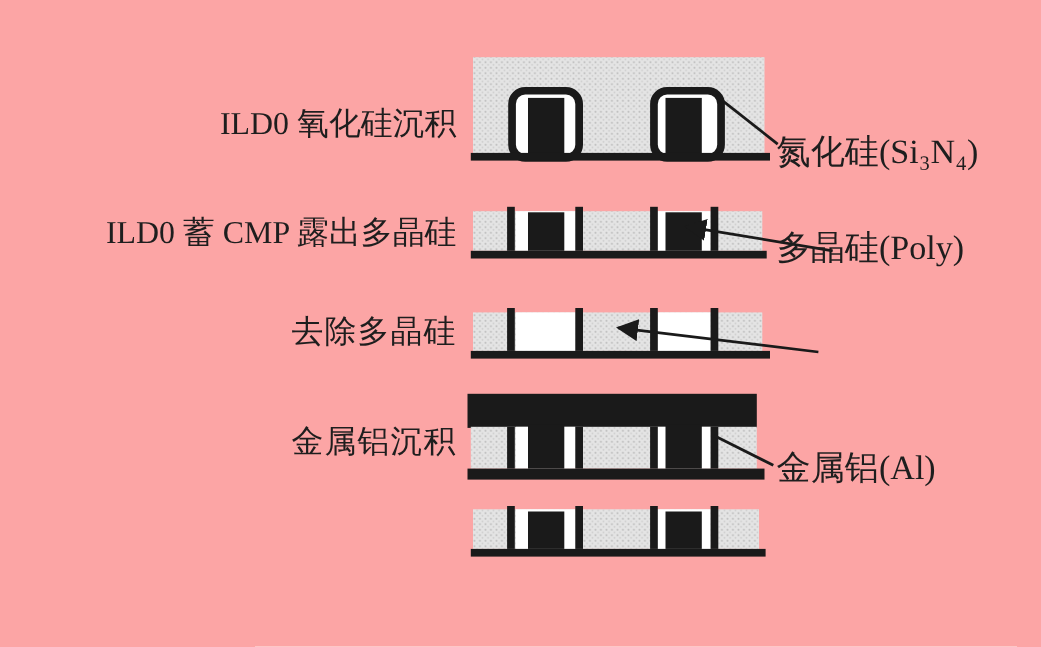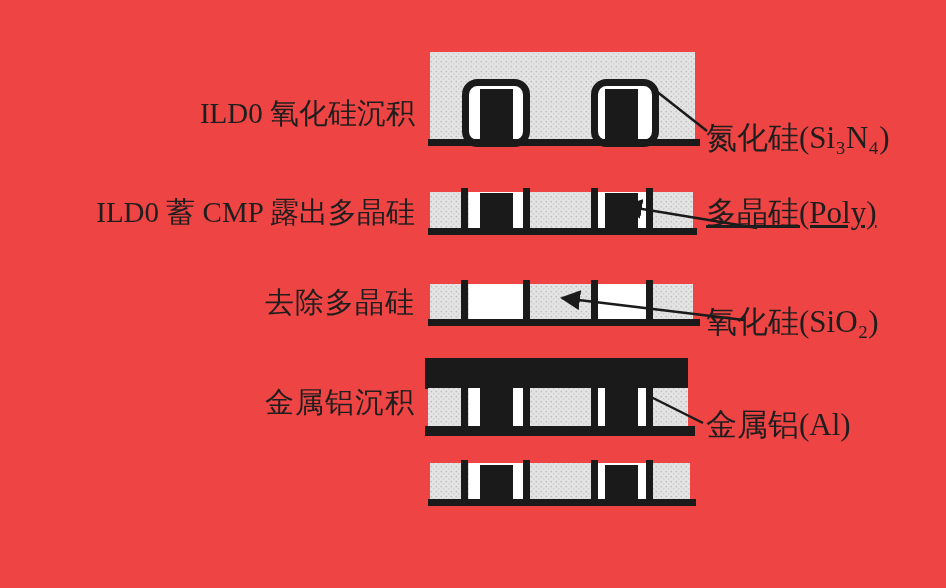--- a/index.html
+++ b/index.html
@@ -4,21 +4,21 @@
 <style>
   html, body {
     margin: 0;
     padding: 0;
     background: #ffffff;
   }
   .figure-canvas {
     position: relative;
     width: 946px;
     height: 588px;
-    background: #ef4444;
+    background: #fca5a5;
     overflow: hidden;
     font-family: "Liberation Serif", "DejaVu Serif", serif;
     color: #1e1e1e;
   }
   .diagram-svg {
     position: absolute;
     left: 0;
     top: 0;
   }
   .step-label {
@@ -37,21 +37,21 @@
   .step-label.l5 { top: 470px; }
   .callout-label {
     position: absolute;
     left: 706px;
     white-space: nowrap;
     font-size: 31px;
     line-height: 34px;
     color: #1e1e1e;
   }
   .callout-label.c1 { top: 121px; }
-  .callout-label.c2 { top: 196px; text-decoration: underline; }
+  .callout-label.c2 { top: 208px; }
   .callout-label.c3 { top: 305px; }
   .callout-label.c4 { top: 408px; }
 </style>
 </head>
 <body>
 
 <div class="figure-canvas">
 
   <svg class="diagram-svg" width="946" height="588" viewBox="0 0 946 588">
     <defs>
@@ -130,16 +130,15 @@
     </g>
   </svg>
 
   <div class="step-label l1">ILD0 氧化硅沉积</div>
   <div class="step-label l2">ILD0 蓄 CMP 露出多晶硅</div>
   <div class="step-label l4">金属铝沉积</div>
   <div class="step-label l3">去除多晶硅</div>
 
   <div class="callout-label c1">氮化硅(Si₃N₄)</div>
   <div class="callout-label c2">多晶硅(Poly)</div>
-  <div class="callout-label c3">氧化硅(SiO₂)</div>
   <div class="callout-label c4">金属铝(Al)</div>
 
 </div>
 
 </body></html>

